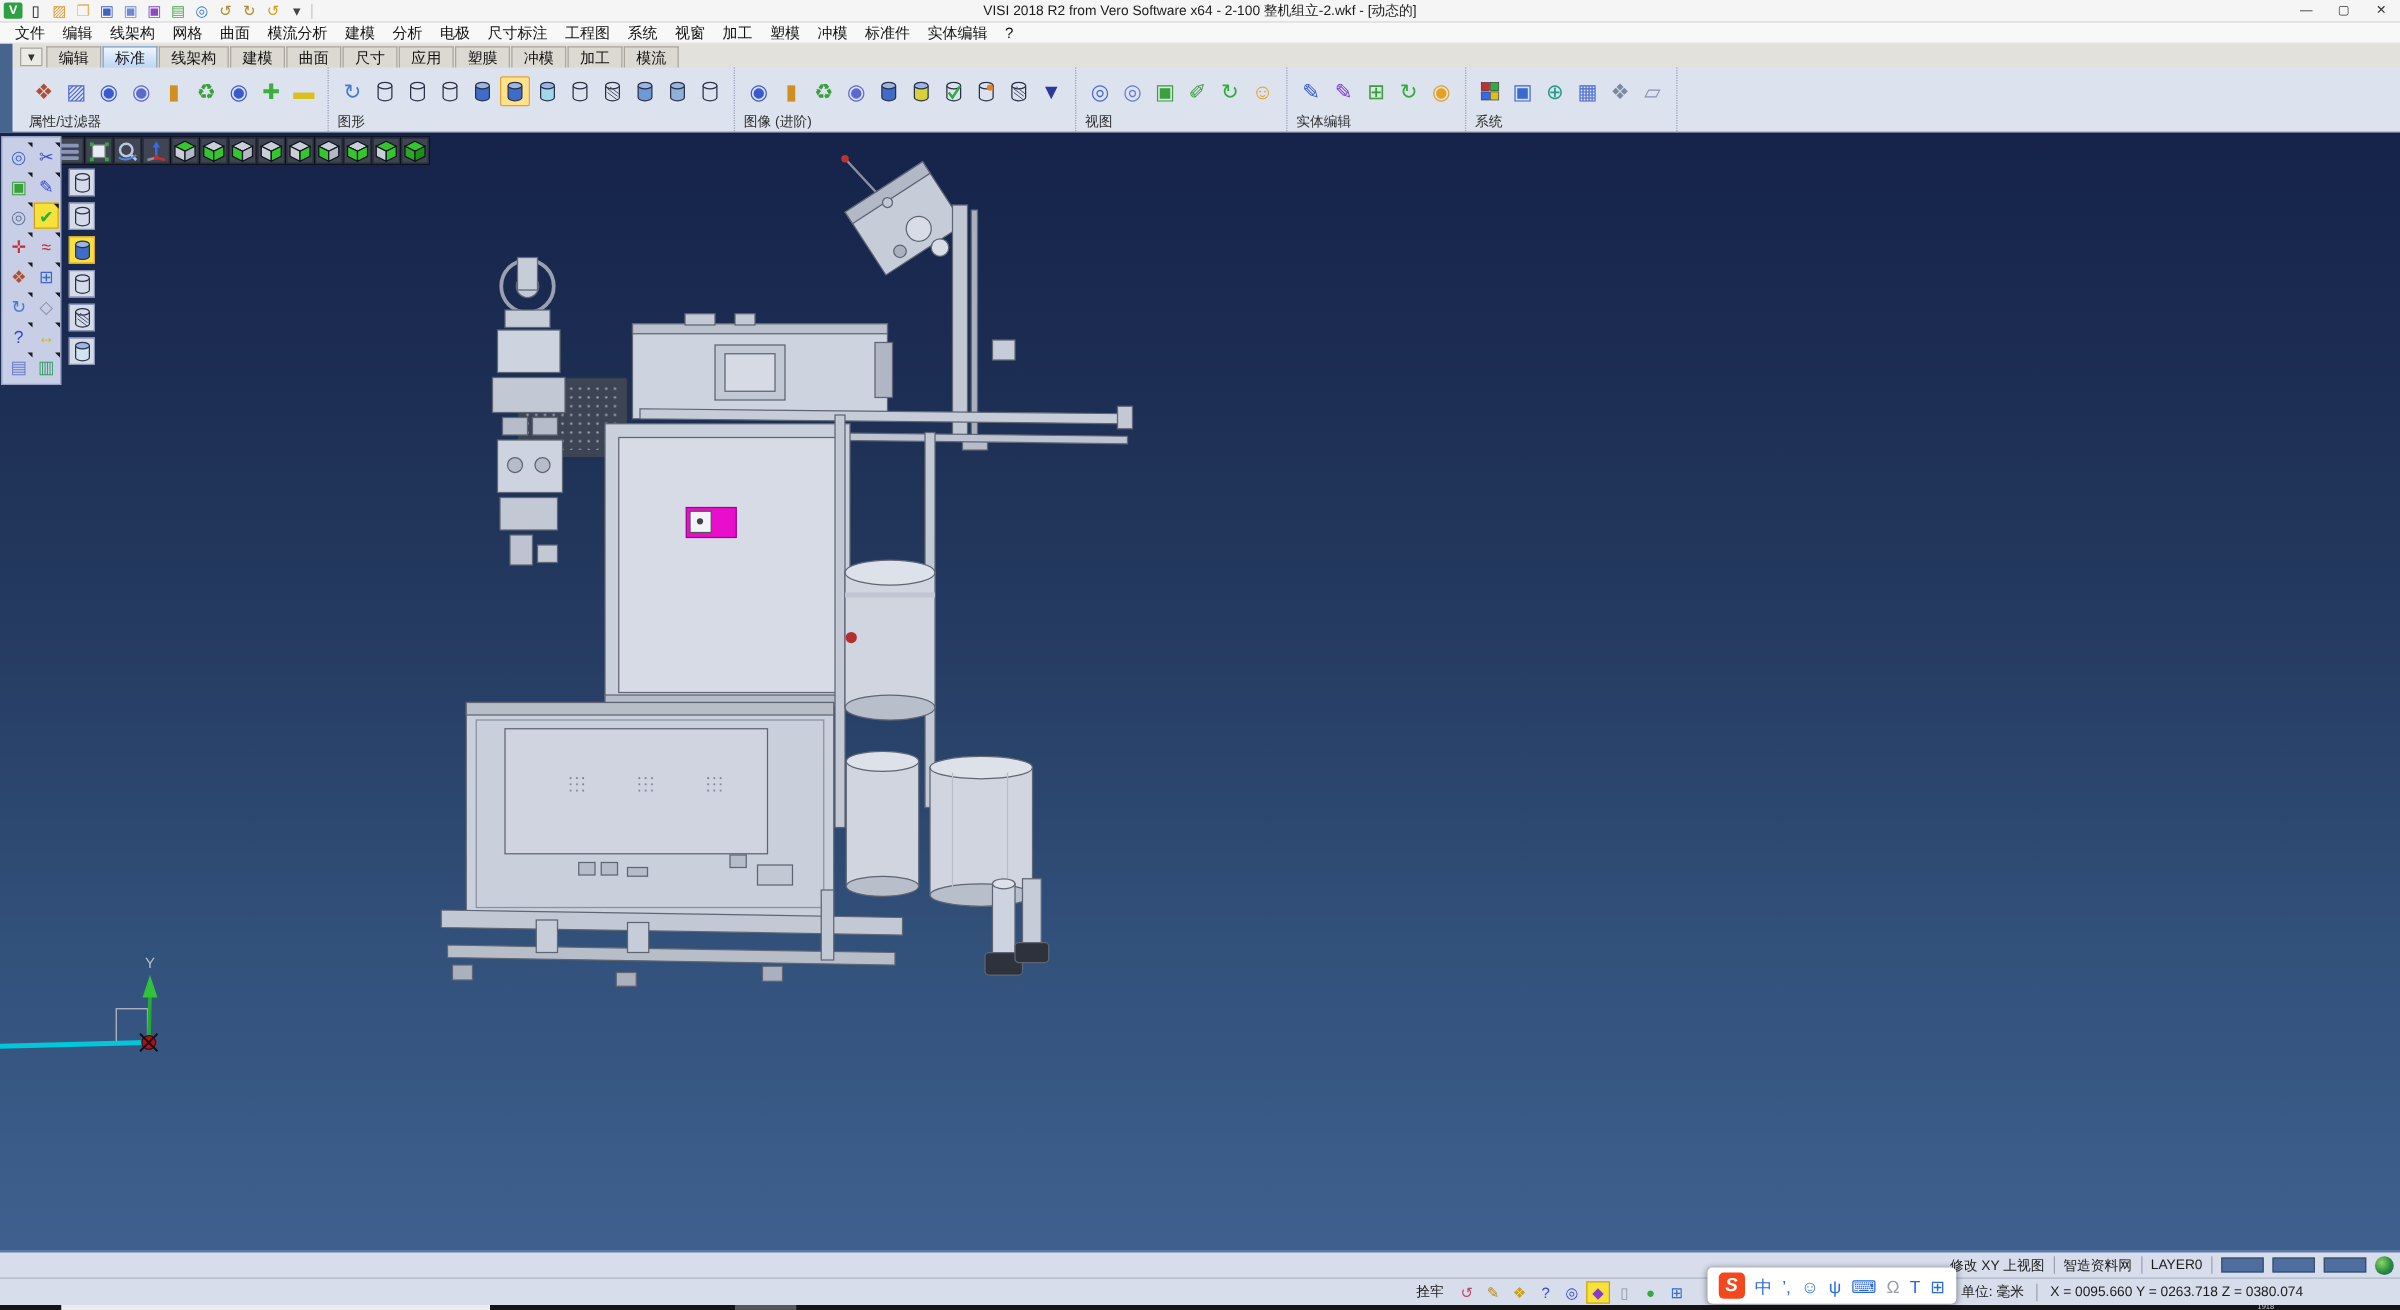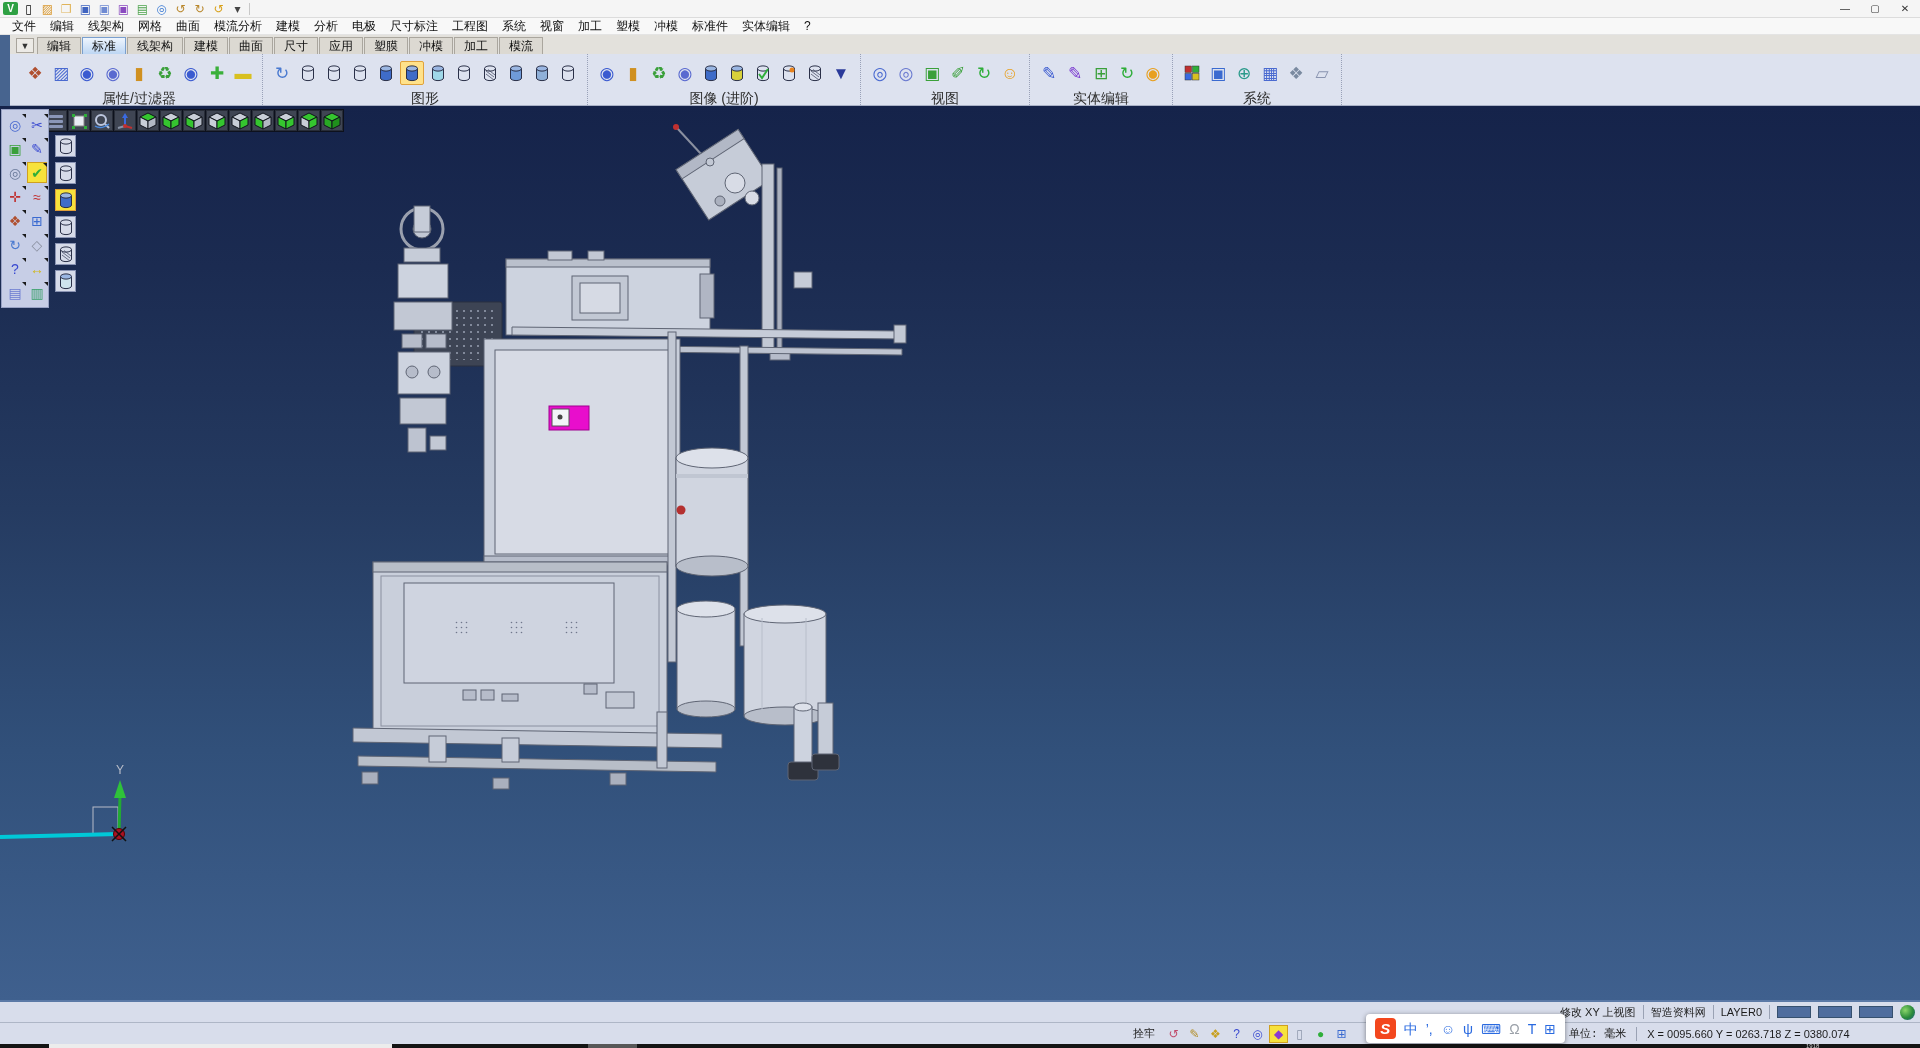--- a/index.html
+++ b/index.html
@@ -35,21 +35,21 @@
   .tab.active { background:linear-gradient(#eef5fe,#bdd6f3); border-color:#7a9fce; }
 
   
   .ribbon { height:52px; background:#dde2ef; display:flex; padding-left:16px;
     border-bottom:1px solid #a9b1c6; }
   .rgroup { display:flex; flex-direction:column; border-right:1px dotted #99a1b8; padding:2px 7px 0 7px; }
   .ricons { display:flex; align-items:center; gap:2px; height:34px; }
   .ricon { width:24px; height:24px; display:flex; align-items:center; justify-content:center;
     font-size:17px; line-height:1; border:1px solid transparent; border-radius:2px; }
   .ricon.sel { background:#ffe28a; border-color:#e0a23c; }
-  .rlabel { text-align:center; font-size:14px; color:#2e2e2e; height:15px; }
+  .rlabel { font-size:11px; color:#2e2e2e; height:15px; }
 
   
   .viewport { position:relative; height:894px; overflow:hidden;
     background:linear-gradient(180deg,#15234a 0%,#1b2b51 18%,#253b61 45%,#31507a 72%,#3f608e 100%); }
   .cad-svg { position:absolute; inset:0; }
 
   .vtb { position:absolute; left:44px; top:3px; display:flex; gap:1px; background:#0d111d; padding:1px; z-index:4; }
   .vtb-btn { width:22px; height:21px; background:#3f4553; border:1px solid #272c37;
     display:flex; align-items:center; justify-content:center; }
 
@@ -86,21 +86,21 @@
     background:radial-gradient(circle at 35% 35%,#8ad66a,#2a8a3a 55%,#1a5a8a); }
 
   .sb2 { height:22px; background:#d8ddeb; border-top:1px solid #aeb6c6; display:flex;
     align-items:center; font-size:11px; color:#1c1c1c; }
   .lock-label { margin-left:1133px; white-space:nowrap; }
   .tools { display:flex; gap:2px; margin-left:9px; }
   .s-tile { width:19px; height:18px; display:flex; align-items:center; justify-content:center;
     font-size:12px; line-height:1; border:1px solid transparent; }
   .s-tile.sel { background:#f7e23c; border-color:#cfa020; }
   .scale-text { margin-left:112px; white-space:nowrap; }
-  .units { margin:13px 10px; white-space:nowrap;font-family:Liberation Mono, monospace; }
+  .units { margin:13px 10px; white-space:nowrap; }
   .coords { margin-left:10px; margin-right:4px; white-space:nowrap; }
 
   .ime { position:absolute; right:355px; top:14px; height:29px; background:#fff; border-radius:4px;
     box-shadow:0 1px 5px rgba(0,0,0,.45); display:flex; align-items:center; padding:0 9px; gap:8px;
     z-index:30; }
   .ime-icon { font-size:14px; line-height:1; }
   .ime-logo { width:21px; height:21px; background:#f3471d; color:#fff; border-radius:4px;
     font-weight:bold; font-style:italic; font-size:15px; display:flex; align-items:center; justify-content:center; }
 
   .taskbar { height:4px; background:#141414; position:relative; overflow:hidden; }
@@ -145,20 +145,21 @@
         <span style="color: rgb(184, 134, 42);">↻</span>
       </div>
       <div class="qa-icon">
         <span style="color: rgb(216, 160, 24);">↺</span>
       </div>
       <div class="qa-icon">
         <span style="color: rgb(68, 68, 68);">▾</span>
       </div>
     </div>
   <div class="qa-sep"></div>
+  <div class="title-text">VISI 2018 R2 from Vero Software x64 - 2-100 整机组立-2.wkf - [动态的]</div>
   <div class="win-btns">
     <div class="win-btn">—</div>
     <div class="win-btn">▢</div>
     <div class="win-btn">✕</div>
   </div>
 </div>
 
 <div class="menubar" id="menubar">
     <span class="menu-item">文件</span>
     <span class="menu-item">编辑</span>

